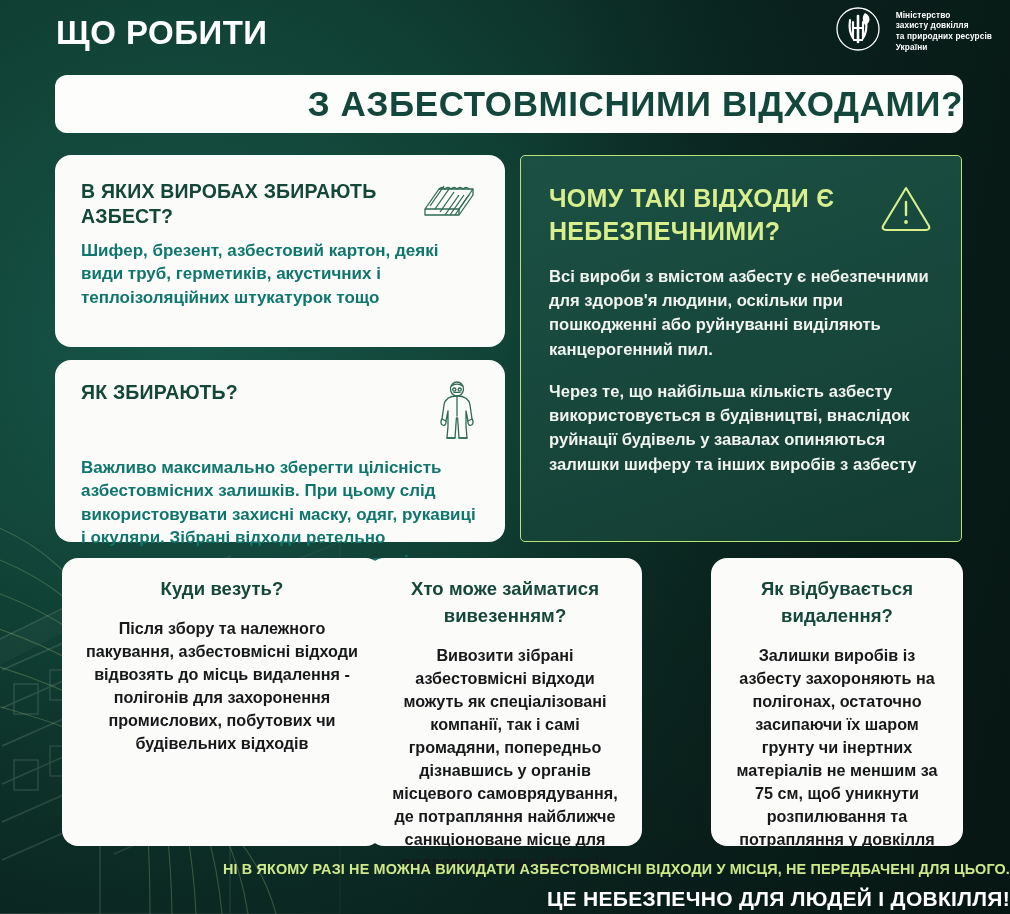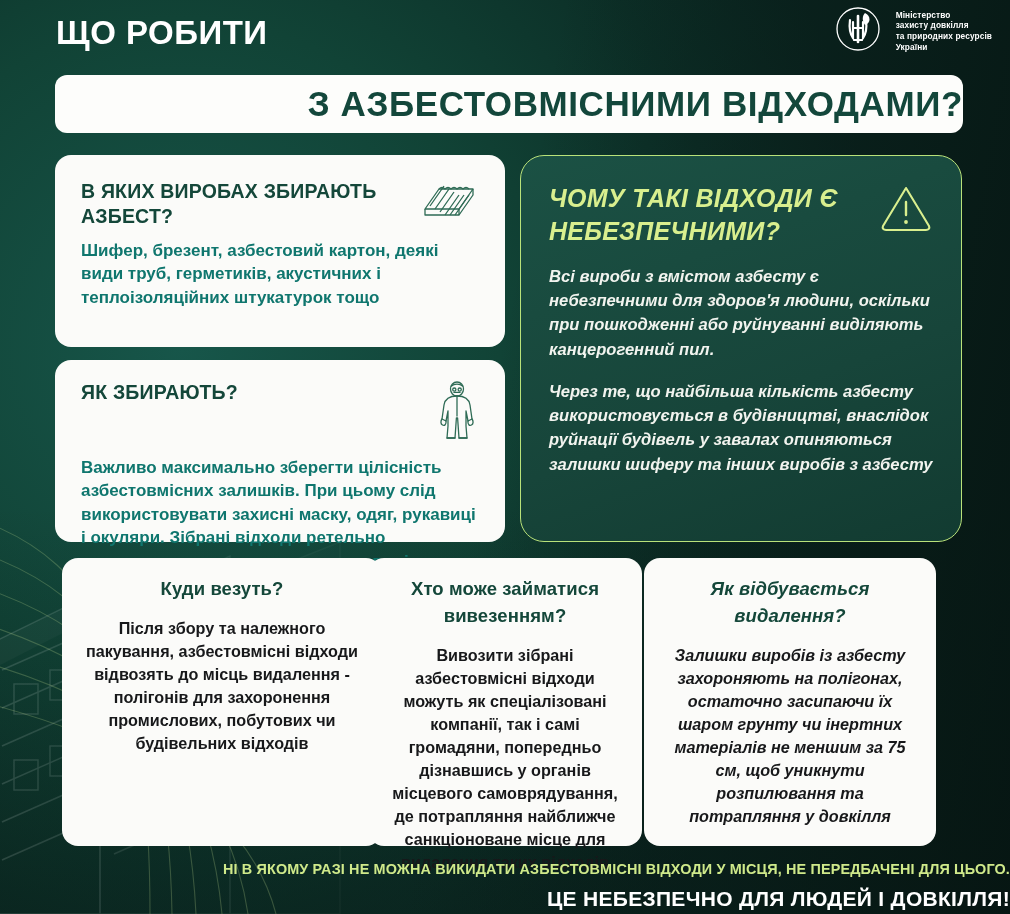--- a/index.html
+++ b/index.html
@@ -132,22 +132,21 @@
   .card-white {
     position: absolute;
     background: #fbfbf9;
     border-radius: 16px;
   }
 
   .card-green {
     position: absolute;
     background: linear-gradient(160deg, #1b5144 0%, #17453a 60%, #123b31 100%);
     border: 1.6px solid #b9e27a;
-    border-radius: 24px;
-    font-style: italic;
+    border-radius: 5px;
   }
 
   .card-head-dark {
     color: #14473a;
     font-size: 19.5px;
     font-weight: 700;
     line-height: 1.28;
     letter-spacing: .2px;
   }
   .card-body-dark {
@@ -194,21 +193,21 @@
     position: absolute;
     top: 558px;
     height: 288px;
     background: #fbfbf9;
     border-radius: 16px;
     padding: 18px 18px 0 18px;
     text-align: center;
   }
   #card-where   { left: 62px;  width: 320px; }
   #card-who     { left: 368px; width: 274px; }
-  #card-how     { left: 644px; width: 292px; font-style: italic; }
+  #card-how     { left: 711px; width: 252px; }
 
   .bottom-head {
     color: #14473a;
     font-size: 18.5px;
     font-weight: 700;
     line-height: 1.45;
     letter-spacing: .1px;
   }
   .bottom-body {
     color: #17181a;

